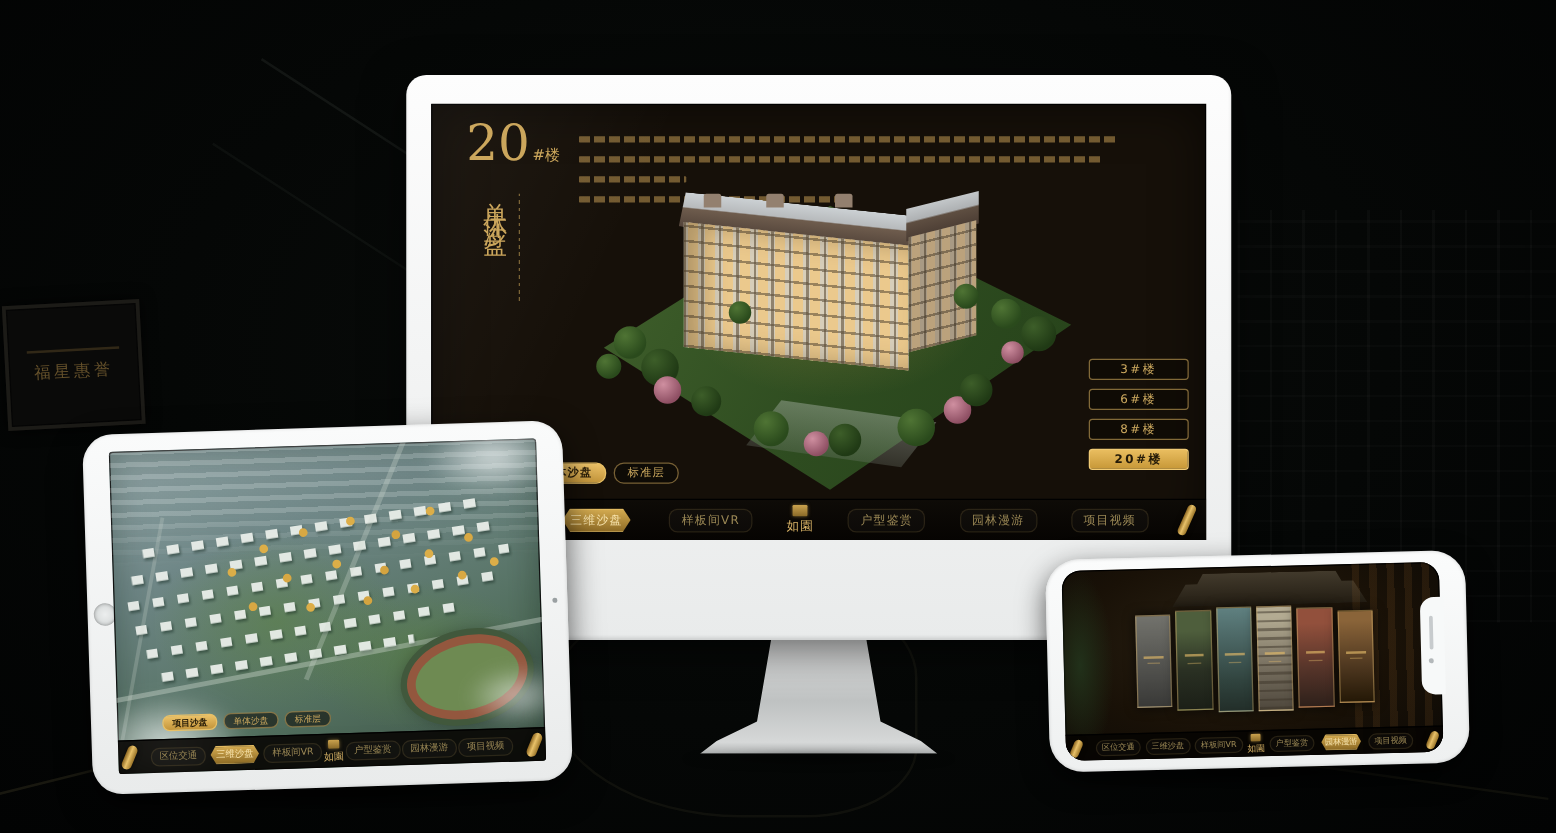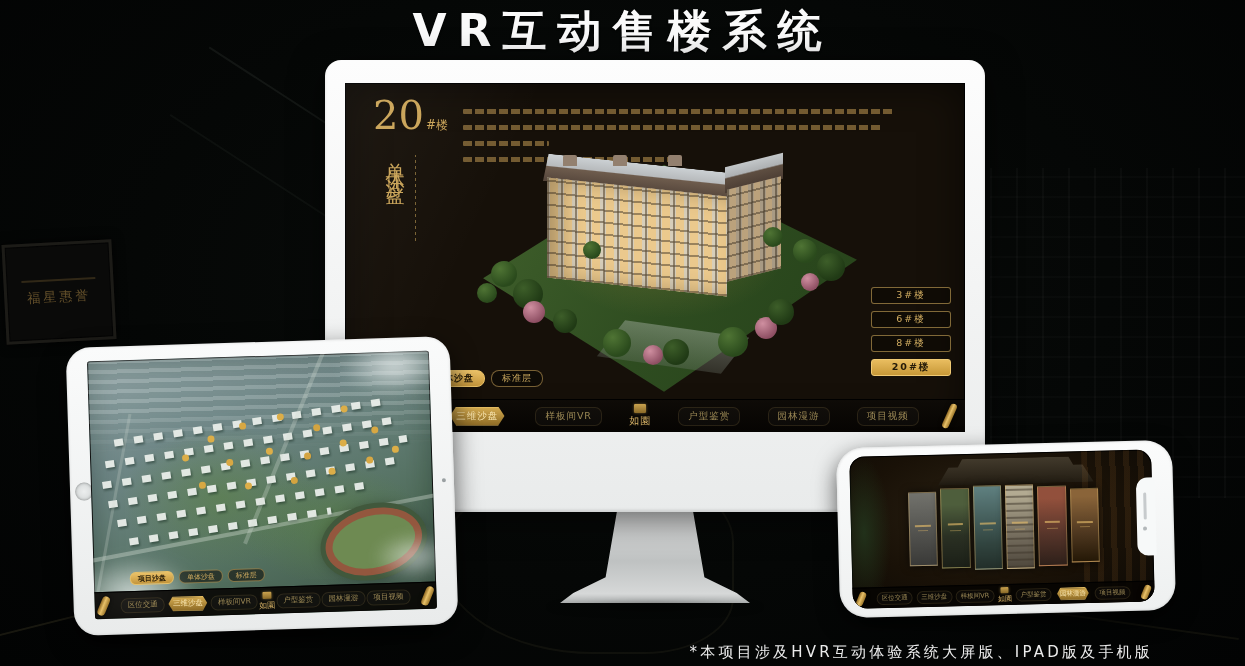--- a/index.html
+++ b/index.html
@@ -196,21 +196,20 @@
   <div class="bg-diag" style="left:185px;top:128px;width:300px;"></div>
   <div class="bg-diag" style="left:150px;top:182px;width:250px;opacity:.6;"></div>
   <div class="bg-curve" style="left:440px;top:470px;width:290px;height:180px;"></div>
   <div class="bg-road" style="left:-30px;top:604px;width:300px;transform:rotate(-14deg);"></div>
   <div class="bg-road" style="left:980px;top:620px;width:260px;transform:rotate(8deg);opacity:.6;"></div>
   <div class="plaque">
     <div class="tl"></div>
     <div class="tx">福星惠誉</div>
   </div>
 
-  <div class="title">VR互动售楼系统</div>
 
   <div class="monitor-stand"></div>
   <div class="stand-shadow"></div>
   <div class="monitor-body"></div>
 
   <div class="monitor-screen">
 
     <div class="unit-num">
       <span class="big">20</span><span class="suf">#楼</span>
     </div>
@@ -413,14 +412,13 @@
           </div>
         <div class="scrollrod p-rod" style="right:5px;"></div>
       </div>
     </div>
     <div class="notch">
       <div class="slot"></div>
       <div class="cam"></div>
     </div>
   </div>
 
-  <div class="footnote">*本项目涉及HVR互动体验系统大屏版、IPAD版及手机版</div>
 </div>
 
 </body></html>

